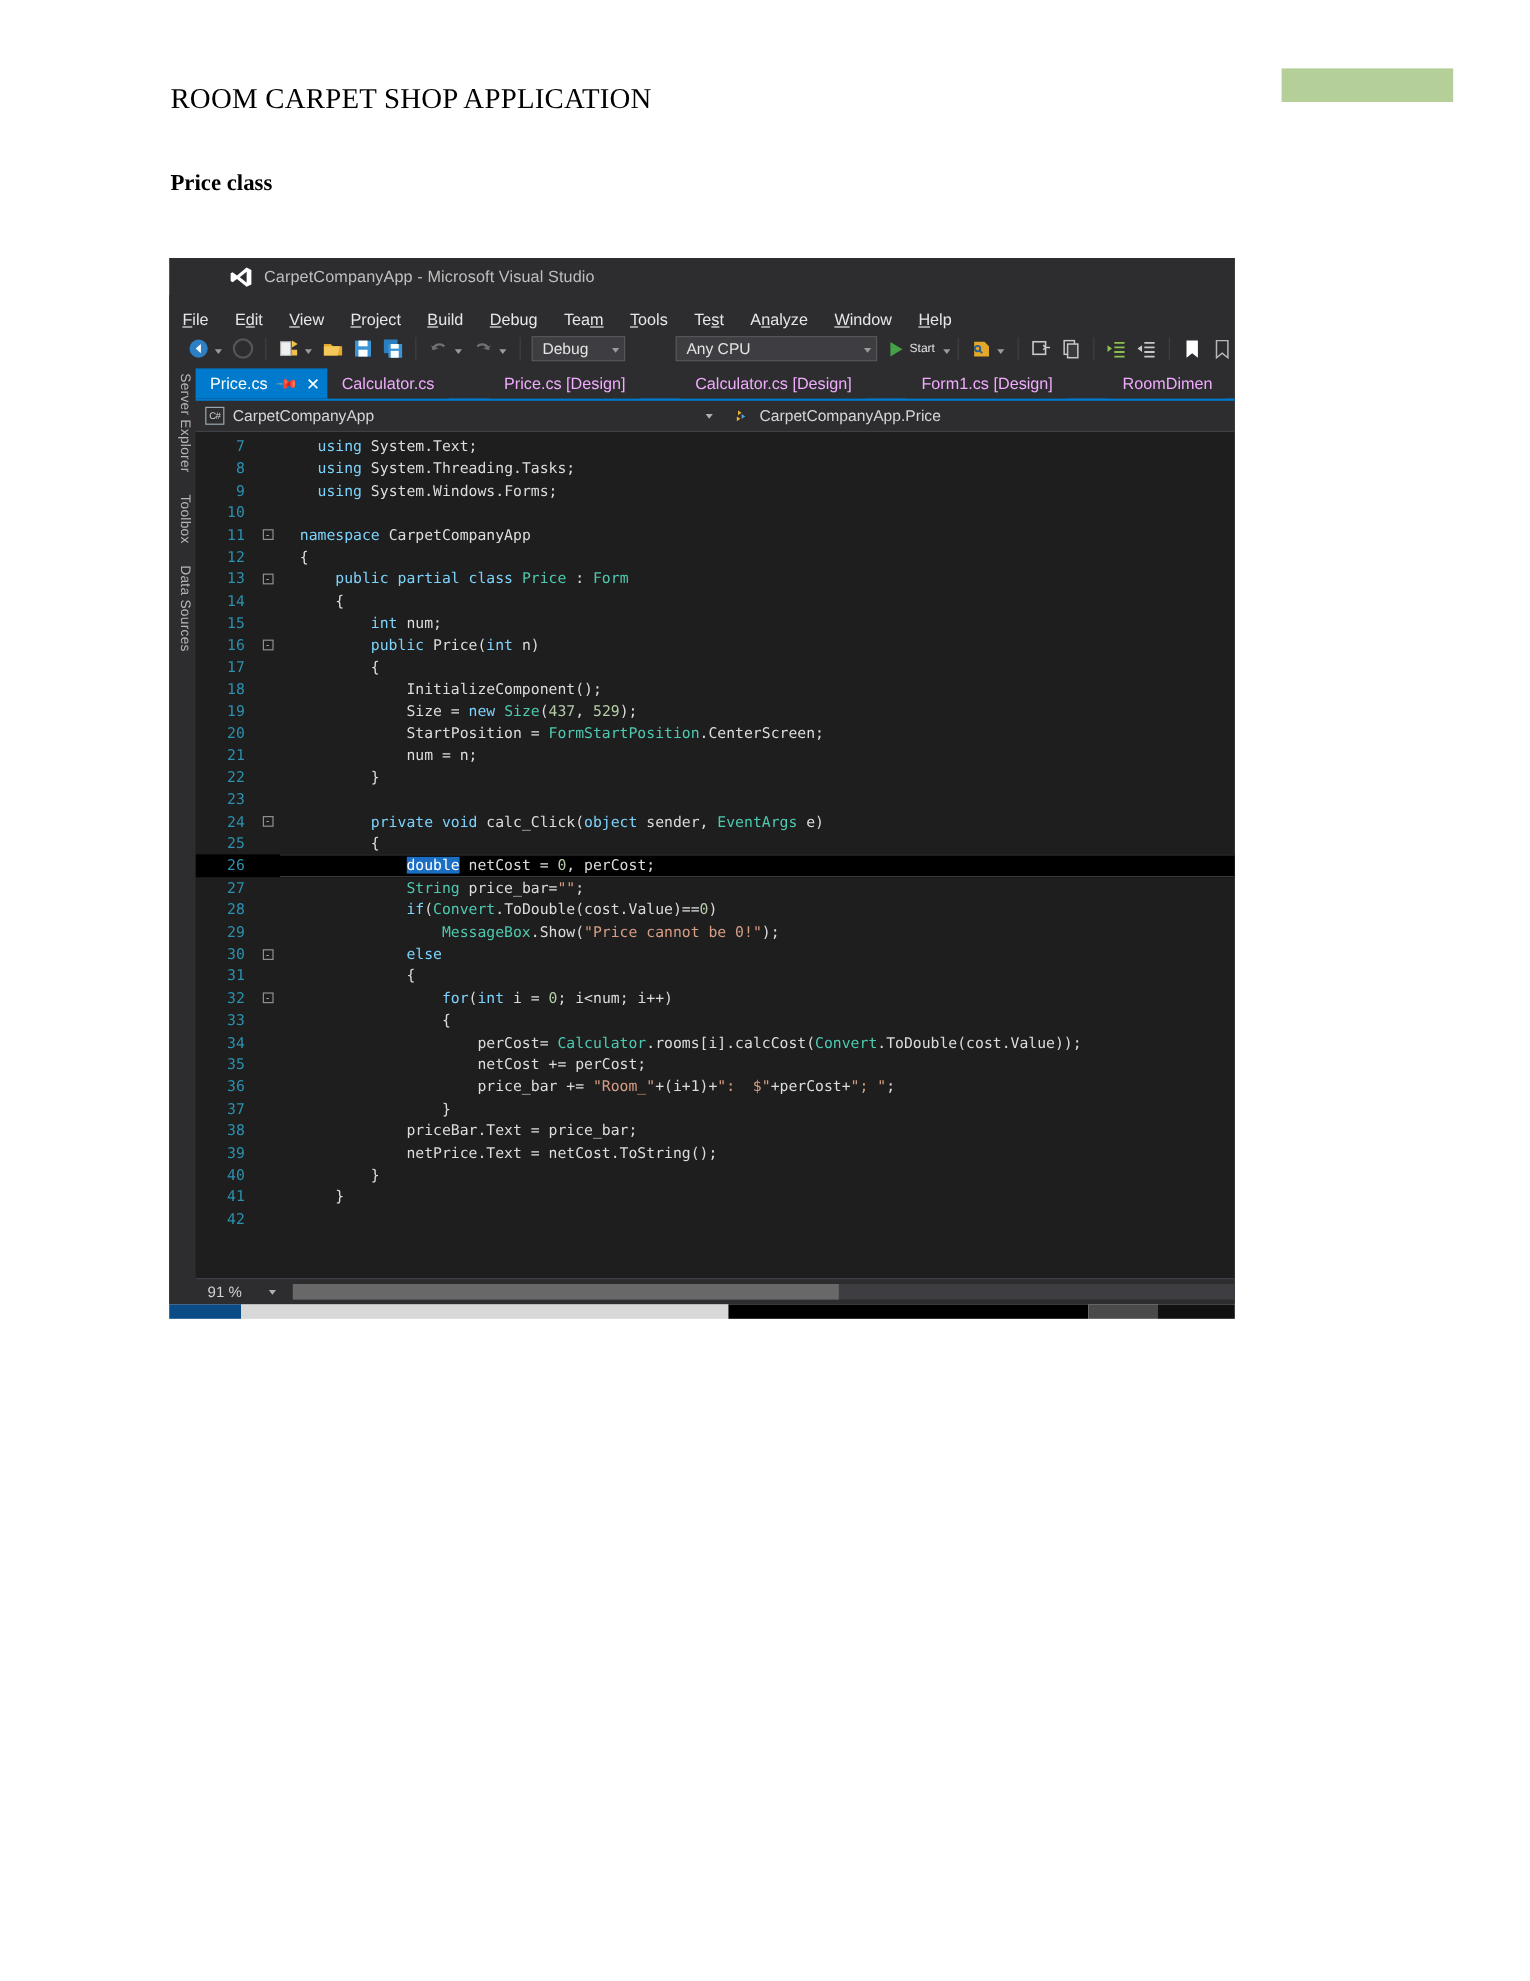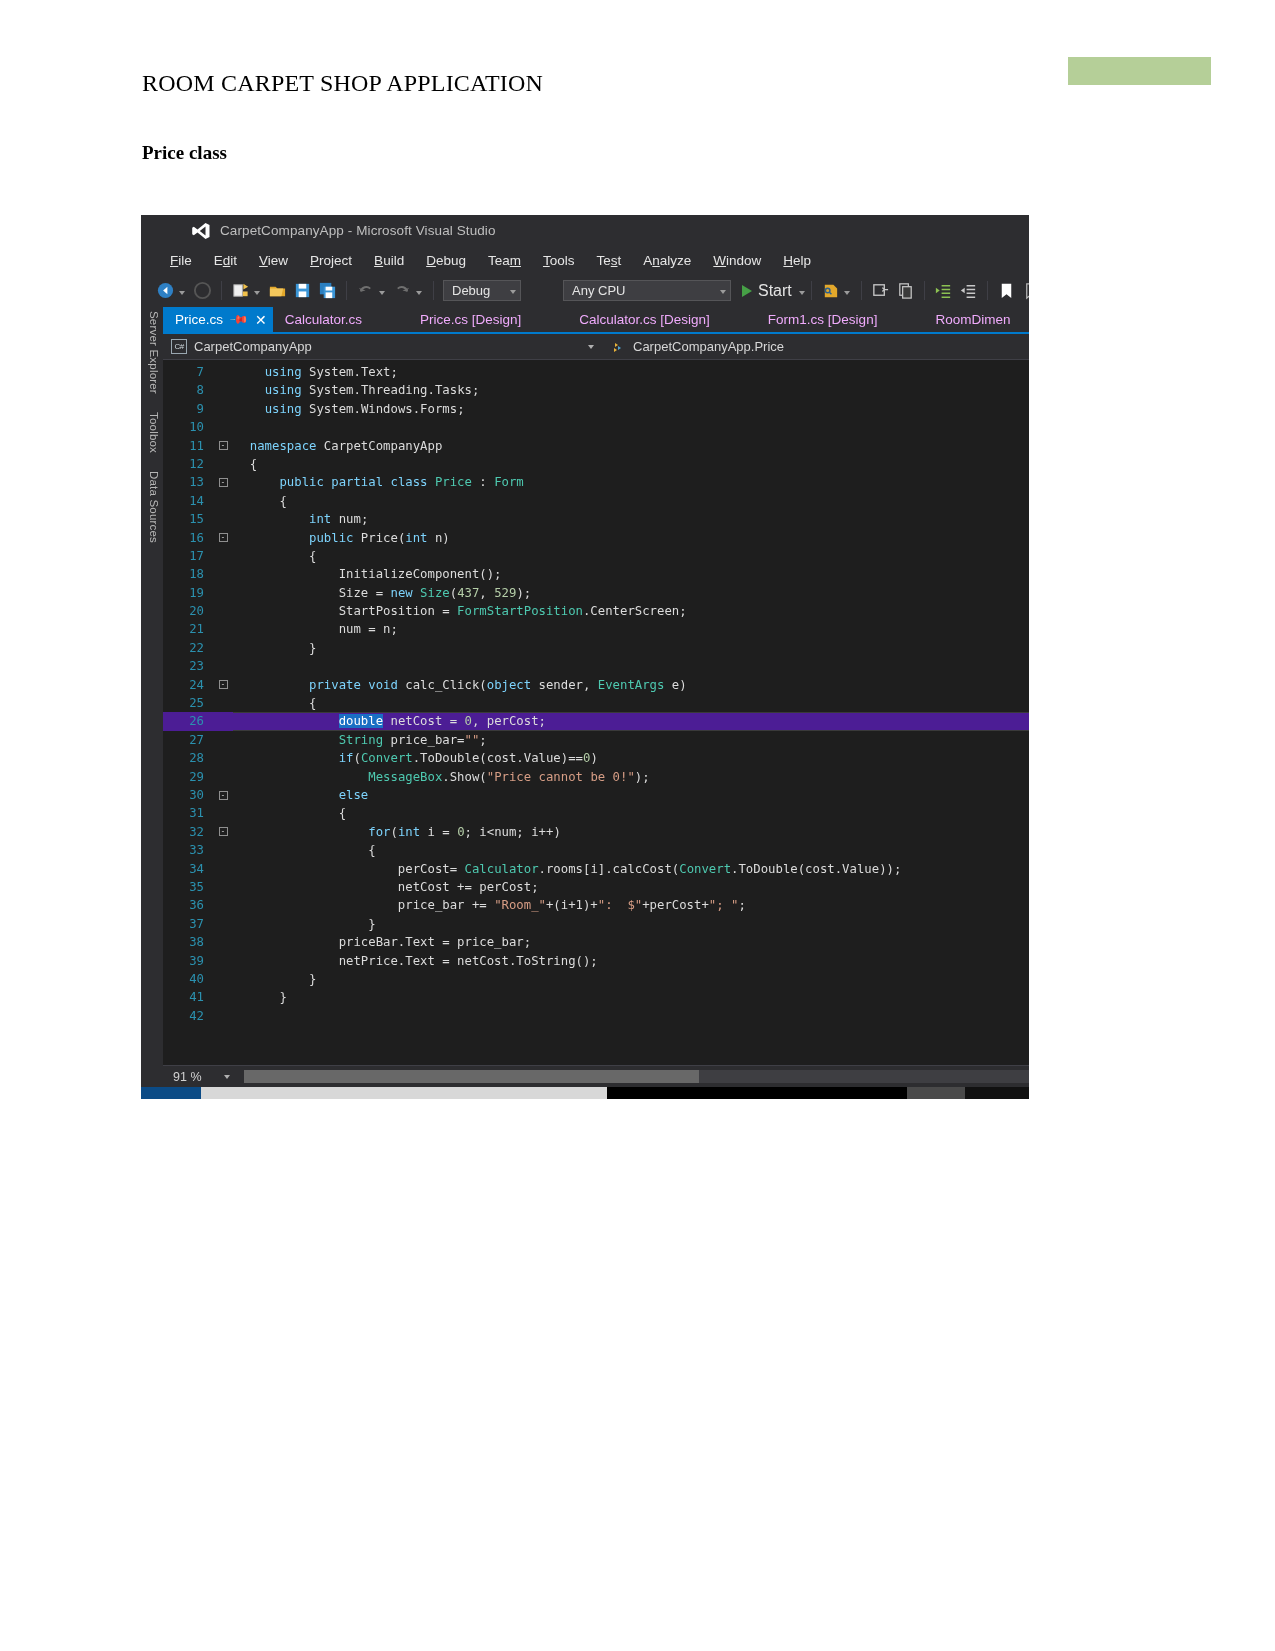--- a/index.html
+++ b/index.html
@@ -38,21 +38,21 @@
   }
   .vs-logo{
     width:20px;height:20px;position:relative;margin-right:9px;flex:none;
   }
   .vs-logo svg{display:block}
   .vs-title-text{
     color:#bfbfbf;font-size:13.5px;letter-spacing:.1px;
   }
   
   .vs-menubar{
-    height:28px;display:flex;align-items:center;padding-left:29px;
+    height:28px;display:flex;align-items:flex-end;padding-left:11px;
     background:#2d2d30;
   }
   .vs-menu-item{
     color:#e6e6e6;font-size:13.5px;margin-right:22px;white-space:nowrap;
     cursor:default;
   }
   .vs-menu-item u{text-decoration:underline;}
   
   .vs-toolbar{
     height:33px;display:flex;align-items:center;padding-left:12px;
@@ -66,21 +66,21 @@
   }
   .tb-sep{width:1px;height:19px;background:#3f3f46;margin:0 6px;flex:none}
   .tb-combo{
     height:21px;min-width:78px;background:#3e3e42;border:1px solid #555558;
     color:#e4e4e4;font-size:13px;display:flex;align-items:center;
     padding:0 4px 0 8px;margin:0 3px;box-sizing:border-box;
   }
   .tb-combo .cb-label{flex:1;white-space:nowrap;}
   .tb-combo-any{min-width:168px;margin-left:39px;}
   .tb-start{
-    display:flex;align-items:center;color:#e4e4e4;font-size:16px;
+    display:flex;align-items:center;color:#e4e4e4;font-size:10px;
     margin-left:8px;
   }
   .play-tri{
     width:0;height:0;border-top:6px solid transparent;
     border-bottom:6px solid transparent;border-left:10px solid #46a046;
     margin-right:6px;
   }
   
   .vs-body{display:flex;height:calc(100% - 92px);}
   .vs-leftrail{
@@ -137,21 +137,21 @@
   
   .editor{
     flex:1;background:#1e1e1e;position:relative;overflow:hidden;
     font-family:"DejaVu Sans Mono", monospace;
   }
   .code-rows{padding-top:3px;}
   .crow{
     display:flex;height:18.4px;align-items:center;white-space:pre;
     font-size:12.3px;line-height:18.4px;
   }
-  .crow.cur{background:#4c1d95;}
+  .crow.cur{background:#000000;}
   .crow.cur .codecell{
     box-shadow:inset 0 1px 0 #3a3a3a, inset 0 -1px 0 #3a3a3a;
   }
   .lnum{
     width:50px;text-align:right;color:#2b91af;flex:none;padding-right:9px;
     box-sizing:border-box;font-size:12.3px;
   }
   .gutter{
     width:20px;flex:none;display:flex;align-items:center;
     justify-content:center;color:#8a8a8a;font-size:9px;

